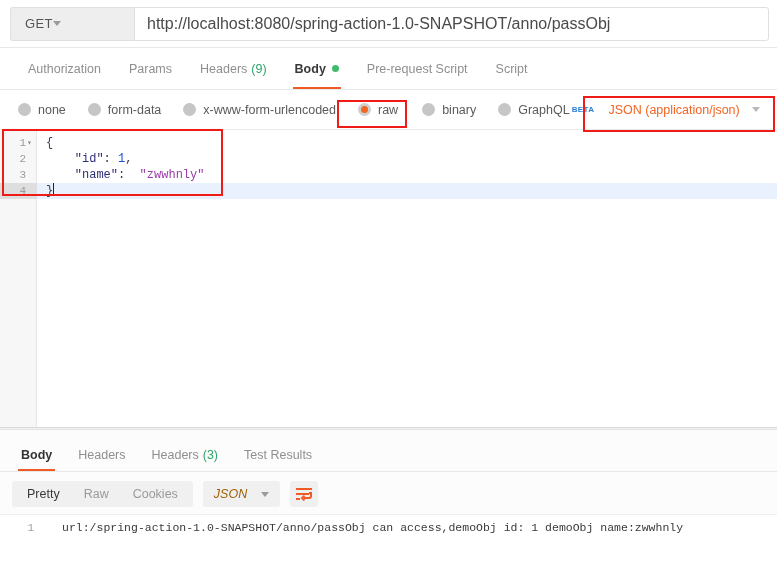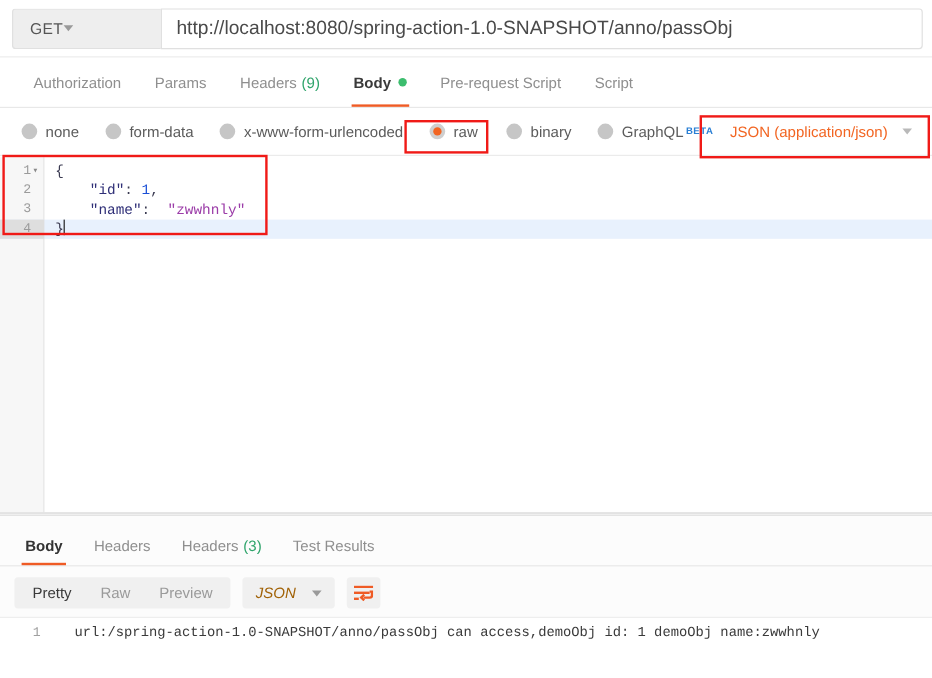--- a/index.html
+++ b/index.html
@@ -323,21 +323,21 @@
 
     <div class="resp-toolbar">
       <div class="segbtns">
         <div class="segbtn active">
           <span>Pretty</span>
         </div>
         <div class="segbtn">
           <span>Raw</span>
         </div>
         <div class="segbtn">
-          <span>Preview</span>
+          <span>Cookies</span>
         </div>
       </div>
       <div class="fmt-select">
         <span>JSON</span>
         <span class="caret-gray"></span>
       </div>
       <div class="wrap-btn">
         <svg width="16" height="13" viewBox="0 0 16 13">
           <rect x="0" y="0" width="16" height="2" fill="#ef5b25"></rect>
           <rect x="0" y="5" width="13" height="2" fill="#ef5b25"></rect>

